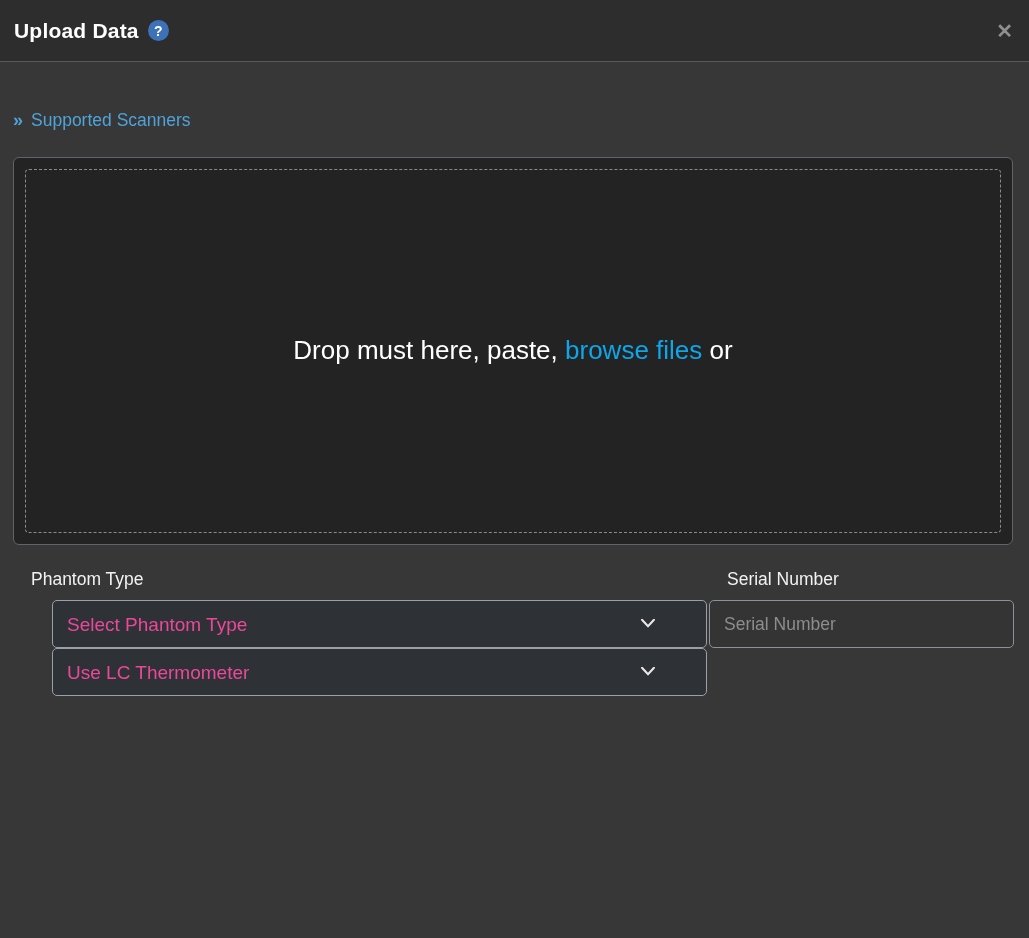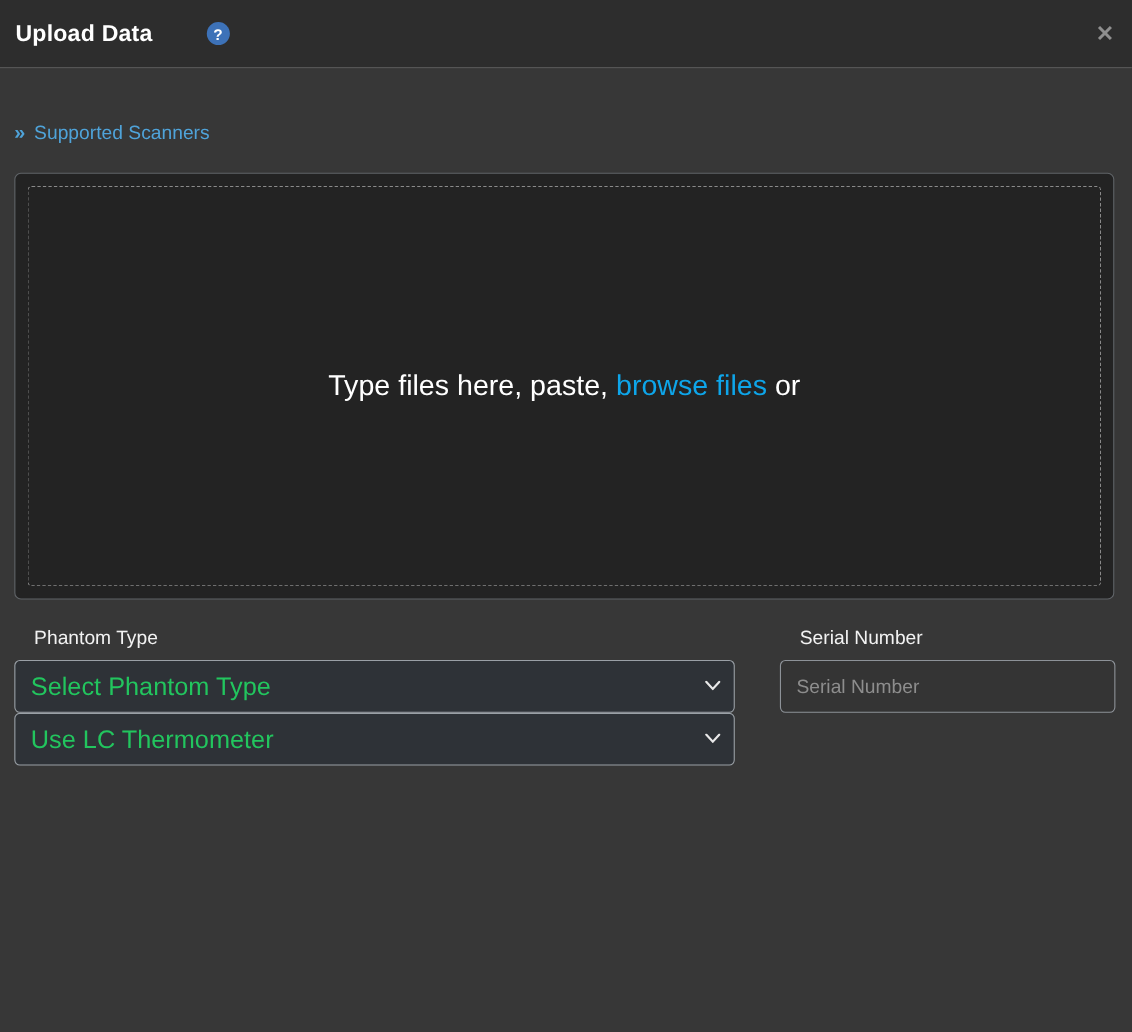--- a/index.html
+++ b/index.html
@@ -12,21 +12,20 @@
   }
 
   
   .modal-header {
     height: 62px;
     background: #2d2d2d;
     border-bottom: 1px solid #5a5a5a;
     display: flex;
     align-items: center;
     padding: 0 16px 0 14px;
-    gap: 40px;
   }
   .modal-title {
     font-size: 21px;
     font-weight: bold;
     color: #ffffff;
     letter-spacing: 0.2px;
   }
   .help-badge {
     width: 21px; height: 21px;
     margin-left: 9px;
@@ -109,27 +108,28 @@
   .field-label.first { margin-top: 0; margin-left: 18px; }
 
   .select-wrap { position: relative; width: 100%; }
   select {
     width: 100%;
     height: 48px;
     appearance: none;
     -webkit-appearance: none;
     -moz-appearance: none;
     background: #2e3237;
-    color: #22c55e;
+    color: #ec4899;
     border: 1px solid #9aa0a6;
     border-radius: 5px;
     font-family: "Liberation Sans", sans-serif;
-    font-size: 23px;
+    font-size: 19px;
     padding: 0 38px 0 14px;
     cursor: pointer;
+    margin-left: 39px;
   }
   .select-chevron {
     position: absolute;
     right: 13px; top: 50%;
     transform: translateY(-58%);
     pointer-events: none;
     color: #e8e8e8;
     font-size: 14px;
   }
   .select-chevron svg { display: block; }
@@ -160,21 +160,21 @@
 
 
 
   <a class="scanners-link">
       <span class="chevrons">»</span>
       <span>Supported Scanners</span>
     </a>
 
   <div class="dropzone-outer">
     <div class="dropzone-inner">
-      <div><span>Type files here, paste, </span><a class="dz-link">browse files</a><span> or </span><br></div>
+      <div><span>Drop must here, paste, </span><a class="dz-link">browse files</a><span> or </span><br></div>
     </div>
   </div>
 
   <div class="form-area">
     <div class="col-left">
 
       <div class="field-label first">Phantom Type</div>
       <div class="select-wrap">
         <select>
           <option>Select Phantom Type</option>

